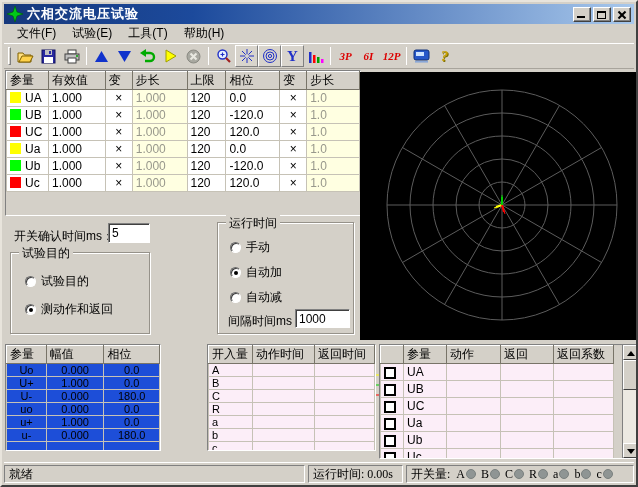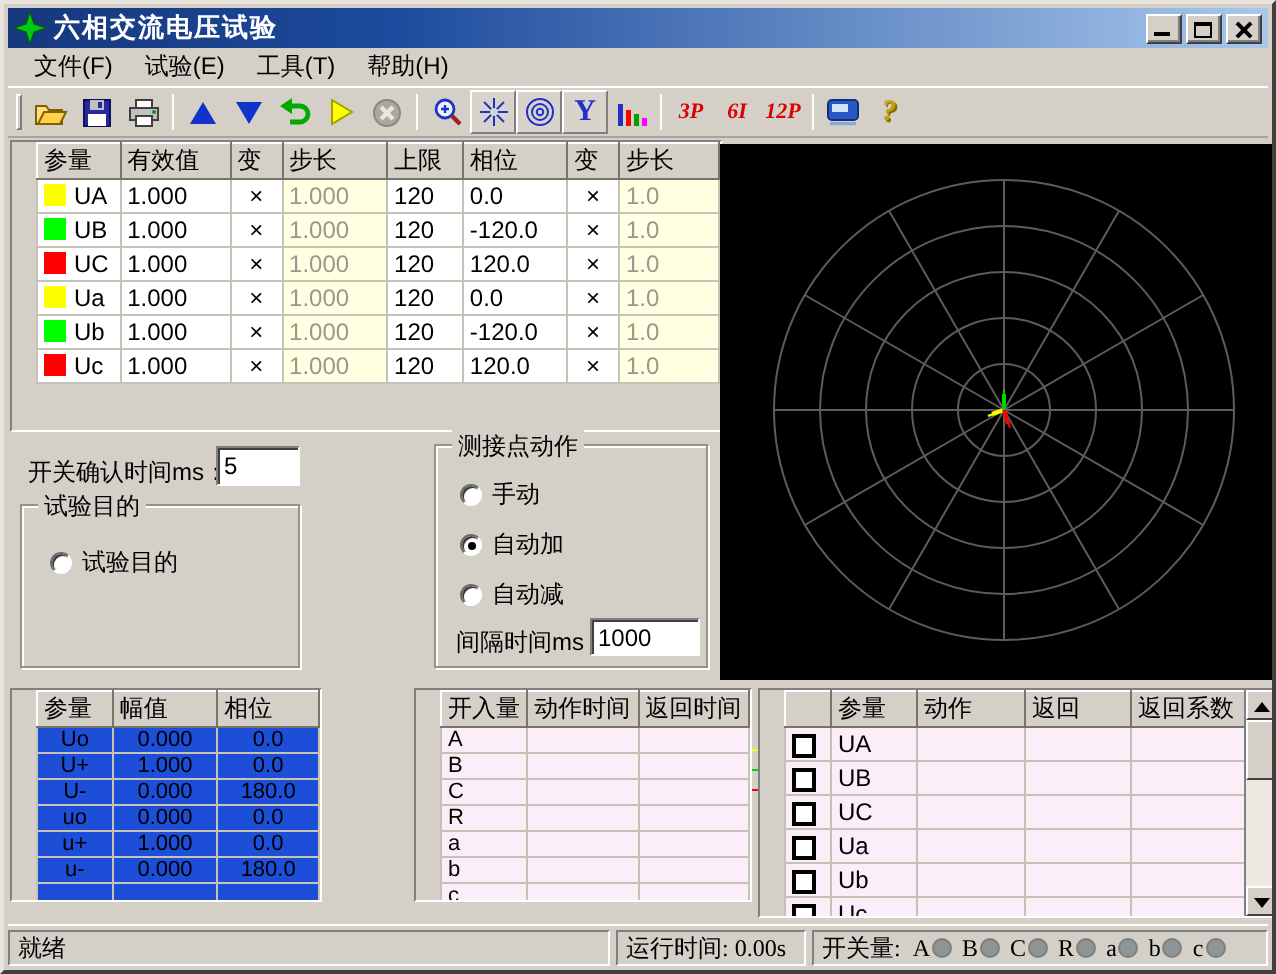--- a/index.html
+++ b/index.html
@@ -37,21 +37,21 @@
   .tbtn { width:23px; height:22px; display:flex; align-items:center; justify-content:center; position:relative; }
   .tbtn.framed { border:1px solid; border-color:#fff #808080 #808080 #fff; background:#d8d4cc; }
   .tsep { width:1px; height:18px; background:#808080; border-right:1px solid #fff; margin:0 3px; }
   .tbtn svg { display:block; }
   .txt-icon { font-weight:bold; font-style:italic; color:#dc0000; font-size:11px; font-family:"Liberation Serif","DejaVu Serif",serif; position:relative; }
   .y-icon { color:#2030c8; font-weight:bold; font-size:15px; font-style:normal; }
   .help-icon { color:#c8a000; font-weight:bold; font-size:15px; text-shadow:1px 1px 0 #807000; }
   
   .client { position:absolute; left:2px; top:68px; right:2px; bottom:23px; background:#d4d0c8; }
   
-  table { border-collapse:collapse; table-layout:fixed; font-size:12px;margin-left:12px; }
+  table { border-collapse:collapse; table-layout:fixed; font-size:12px; }
   th { background:#d4d0c8; font-weight:normal; border:1px solid; border-color:#fff #787468 #787468 #fff; padding:0 3px; height:17px; text-align:left; white-space:nowrap; overflow:hidden; }
   td { border:1px solid #c6c2b6; padding:0 3px; height:17px; white-space:nowrap; overflow:hidden; background:#fff; }
   .twrap { position:absolute; border:1px solid; border-color:#808080 #fff #fff #808080; background:#d4d0c8; overflow:hidden; }
   
   #main-wrap { left:1px; top:0px; width:356px; height:146px; }
   .t-main td:nth-child(4), .t-main td:nth-child(8) { background:#ffffe1; color:#98988c; }
   .t-main td.empty { background:#ffffe1; }
   .t-main td:nth-child(3), .t-main td:nth-child(7) { text-align:center; }
   .swatch { display:inline-block; width:11px; height:11px; margin-right:4px; vertical-align:-1px; }
   
@@ -393,24 +393,28 @@
 
     <span class="lbl" style="left:10px;top:158px">开关确认时间ms：</span>
     <input class="tinput" style="left: 104px; top: 153px; width: 42px; height: 20px;" value="5">
 
     <div class="groupbox" style="left:6px;top:182px;width:140px;height:82px">
       <span class="gtitle">试验目的</span>
       <div class="radio-row" style="left:14px;top:20px">
         <span class="radio"></span>
         <span>试验目的</span>
       </div>
+      <div class="radio-row" style="left:14px;top:48px">
+        <span class="radio on"></span>
+        <span>测动作和返回</span>
+      </div>
     </div>
 
     <div class="groupbox" style="left:213px;top:152px;width:137px;height:112px">
-      <span class="gtitle">测接点动作</span>
+      <span class="gtitle">运行时间</span>
       <div class="radio-row" style="left:12px;top:16px">
         <span class="radio"></span>
         <span>手动</span>
       </div>
       <div class="radio-row" style="left:12px;top:41px">
         <span class="radio on"></span>
         <span>自动加</span>
       </div>
       <div class="radio-row" style="left:12px;top:66px">
         <span class="radio"></span>

